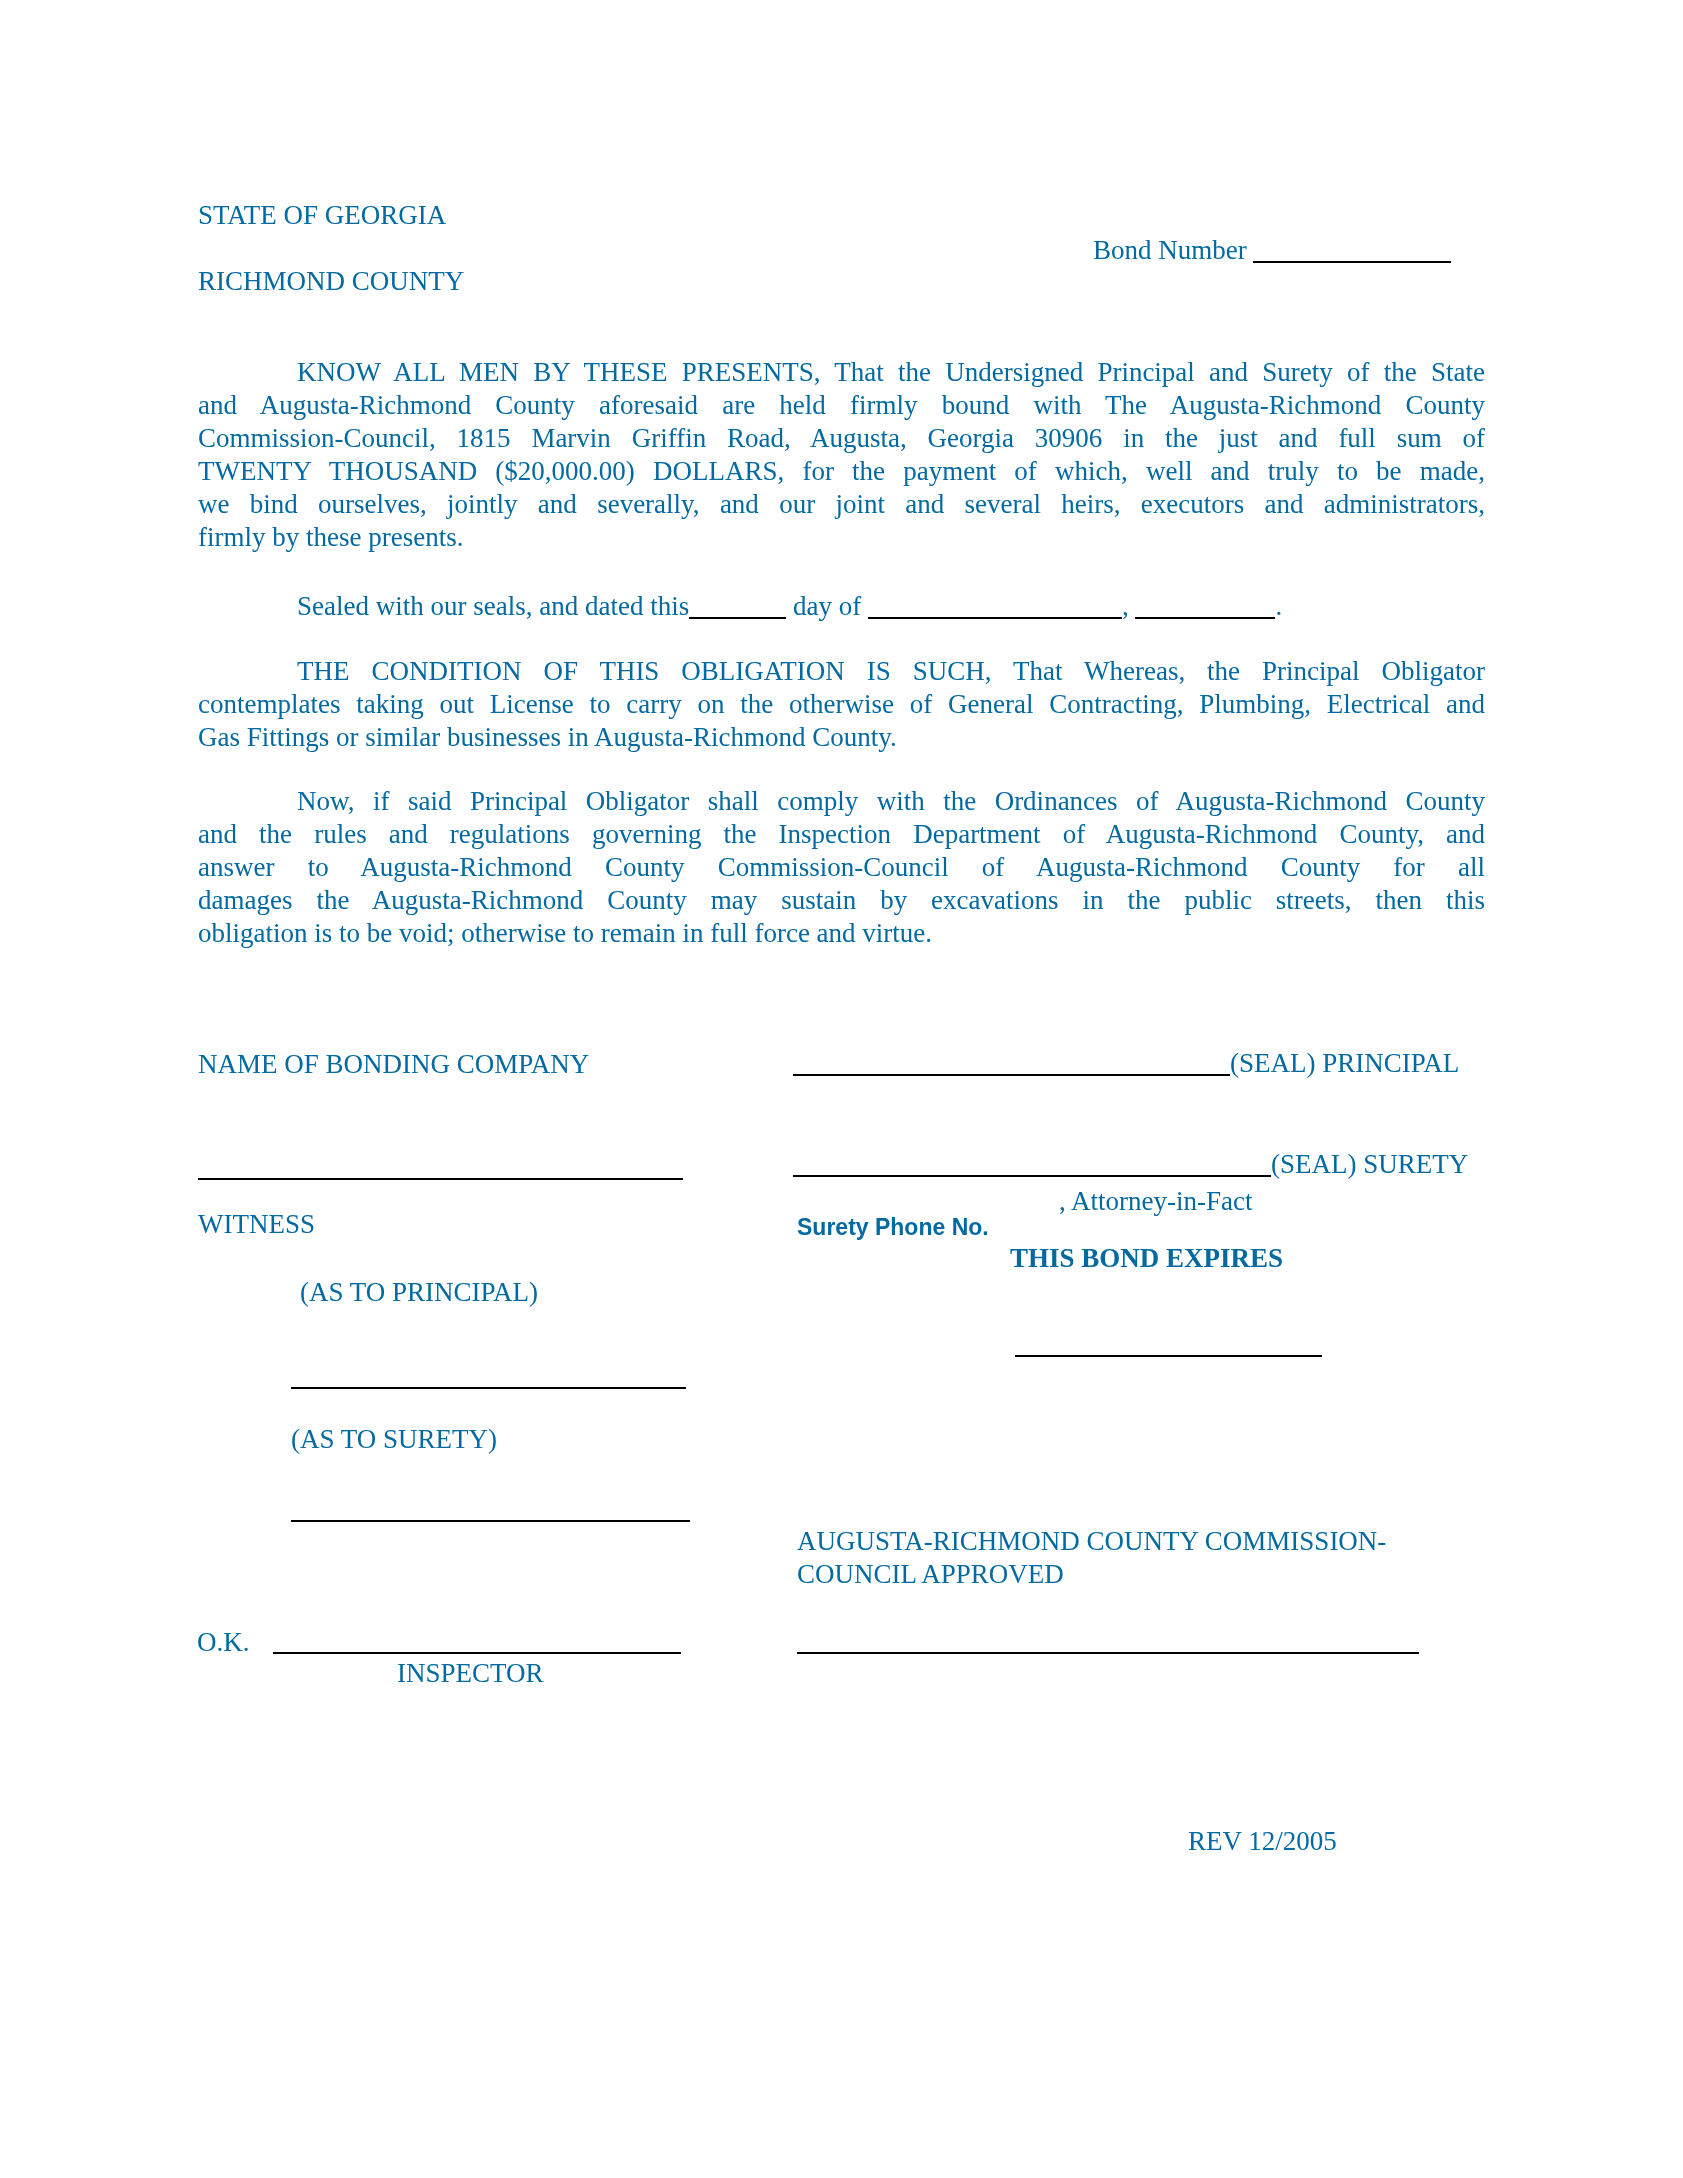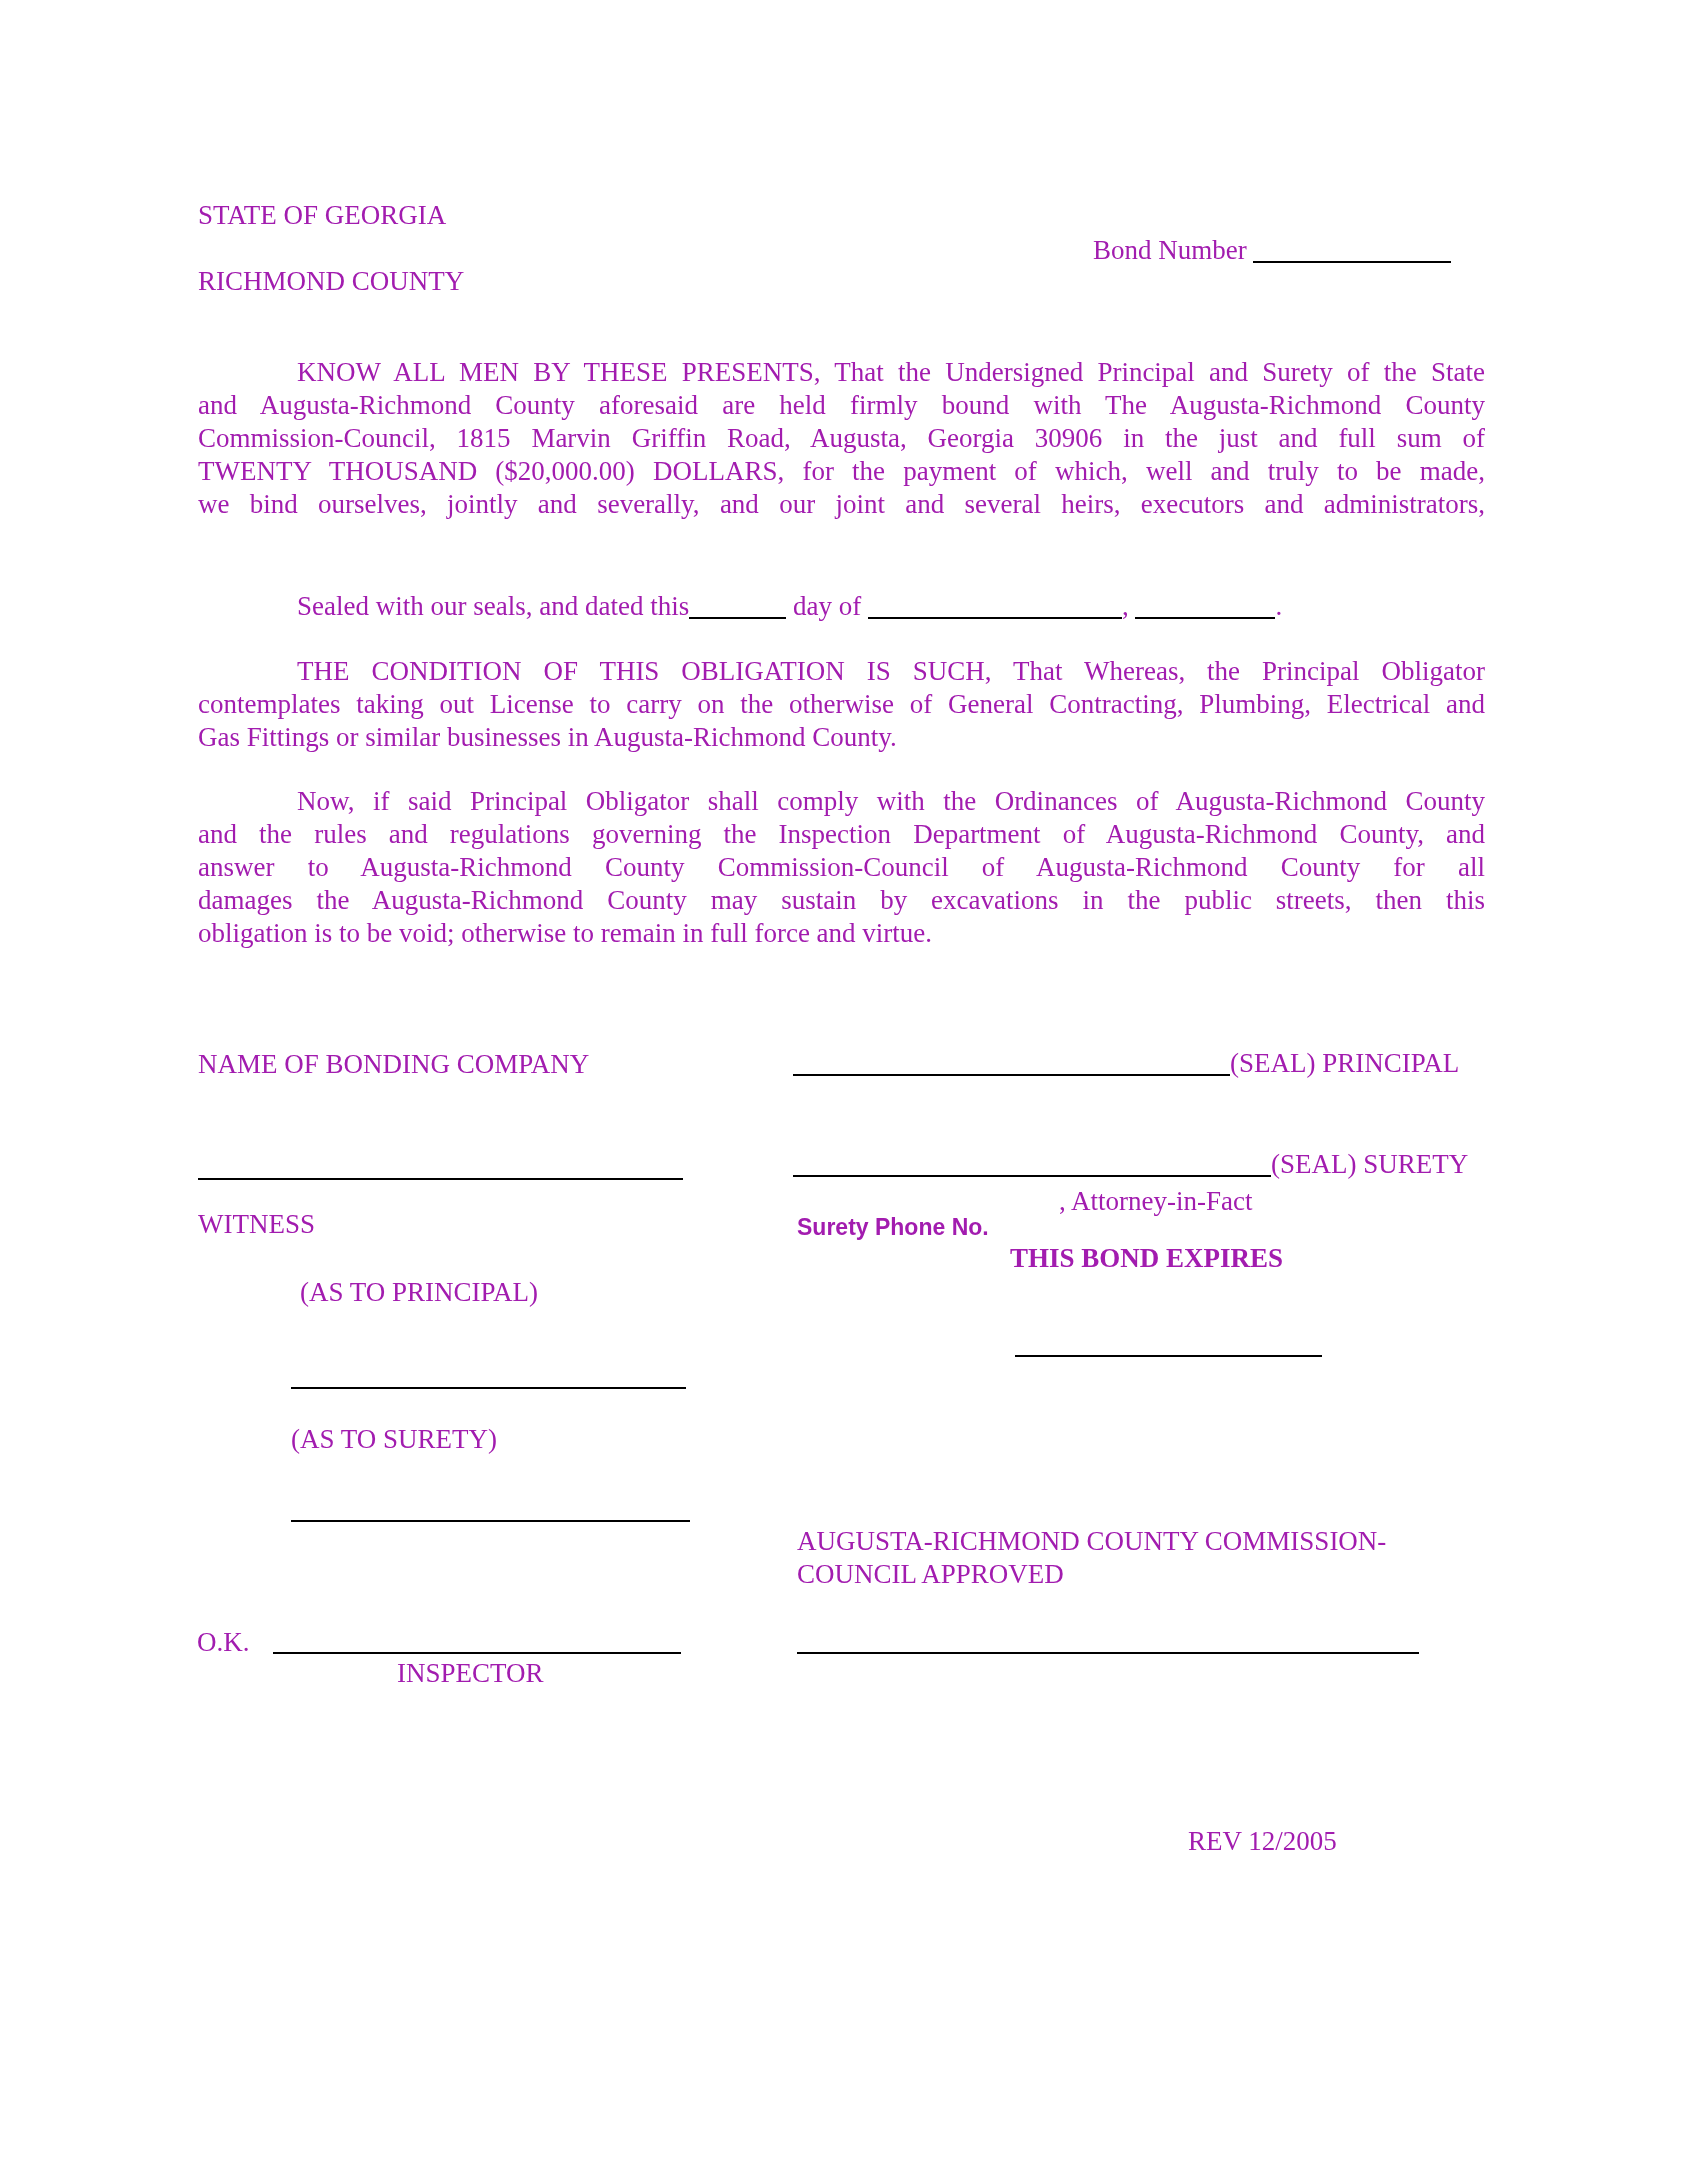--- a/index.html
+++ b/index.html
@@ -3,21 +3,21 @@
 <meta charset="utf-8">
 <style>
   html, body { margin: 0; padding: 0; background: #ffffff; }
   .page {
     position: relative;
     width: 1683px;
     height: 2178px;
     background: #ffffff;
     font-family: "Liberation Serif", serif;
     font-size: 27px;
-    color: #a21caf;
+    color: #0369a1;
     overflow: hidden;
   }
   .abs { position: absolute; }
   .para { width: 1287px; }
   .tline { text-align: justify; text-align-last: justify; line-height: 33px; }
   .tline.first { text-indent: 99px; }
   .tline.last { text-align-last: left; }
   .blank {
     display: inline-block;
     border-bottom: 2px solid #000;
@@ -55,20 +55,21 @@
   </div>
 
   <div class="abs" style="left:198px; top:266px;">RICHMOND COUNTY</div>
 
   <div class="abs para" style="left:198px; top:356px;">
       <div class="tline first">KNOW ALL MEN BY THESE PRESENTS, That the Undersigned Principal and Surety of the State</div>
       <div class="tline">and Augusta-Richmond County aforesaid are held firmly bound with The Augusta-Richmond County</div>
       <div class="tline">Commission-Council, 1815 Marvin Griffin Road, Augusta, Georgia 30906 in the just and full sum of</div>
       <div class="tline">TWENTY THOUSAND ($20,000.00) DOLLARS, for the payment of which, well and truly to be made,</div>
       <div class="tline">we bind ourselves, jointly and severally, and our joint and several heirs, executors and administrators,</div>
+      <div class="tline last">firmly by these presents.</div>
     </div>
 
   <div class="abs" style="left:198px; top:590px; width:1287px; text-indent:99px;">
     <span>Sealed with our seals, and dated this</span><span class="blank b-day1"></span>
     <span>day of</span>
     <span class="blank b-day2"></span><span>,</span>
     <span class="blank b-day3"></span><span>.</span>
   </div>
 
   <div class="abs para" style="left:198px; top:655px;">

